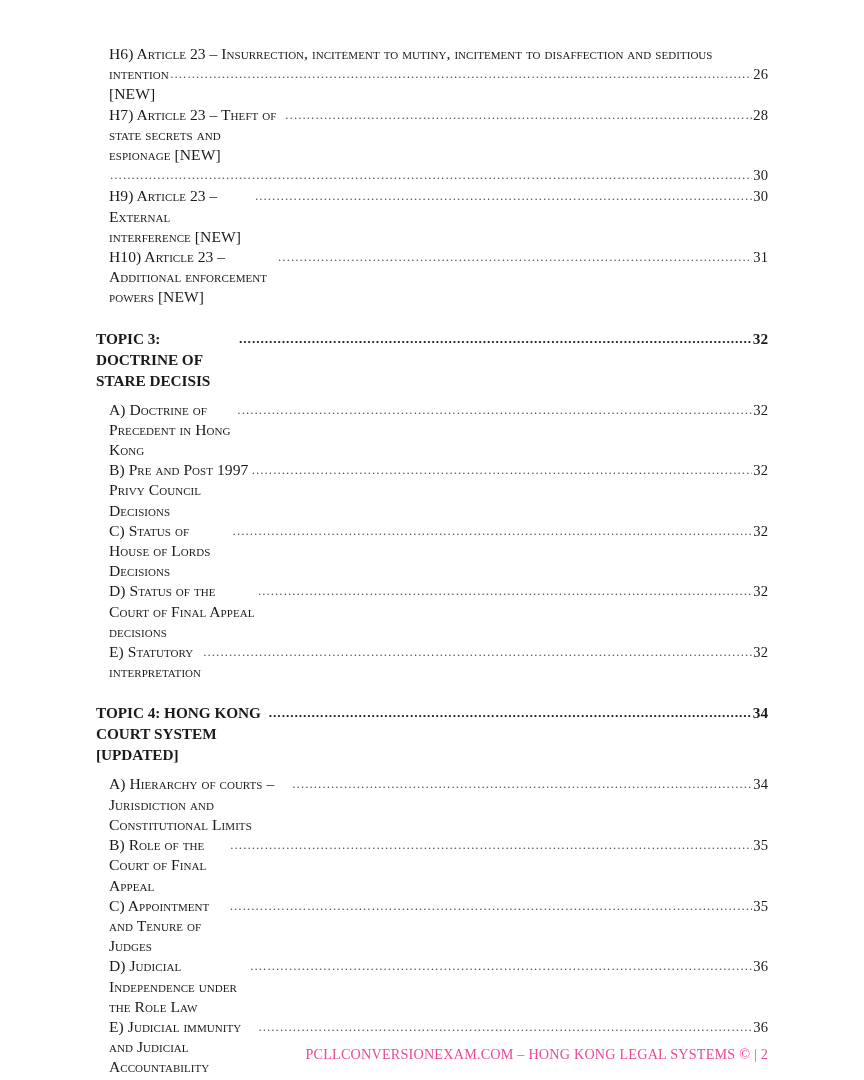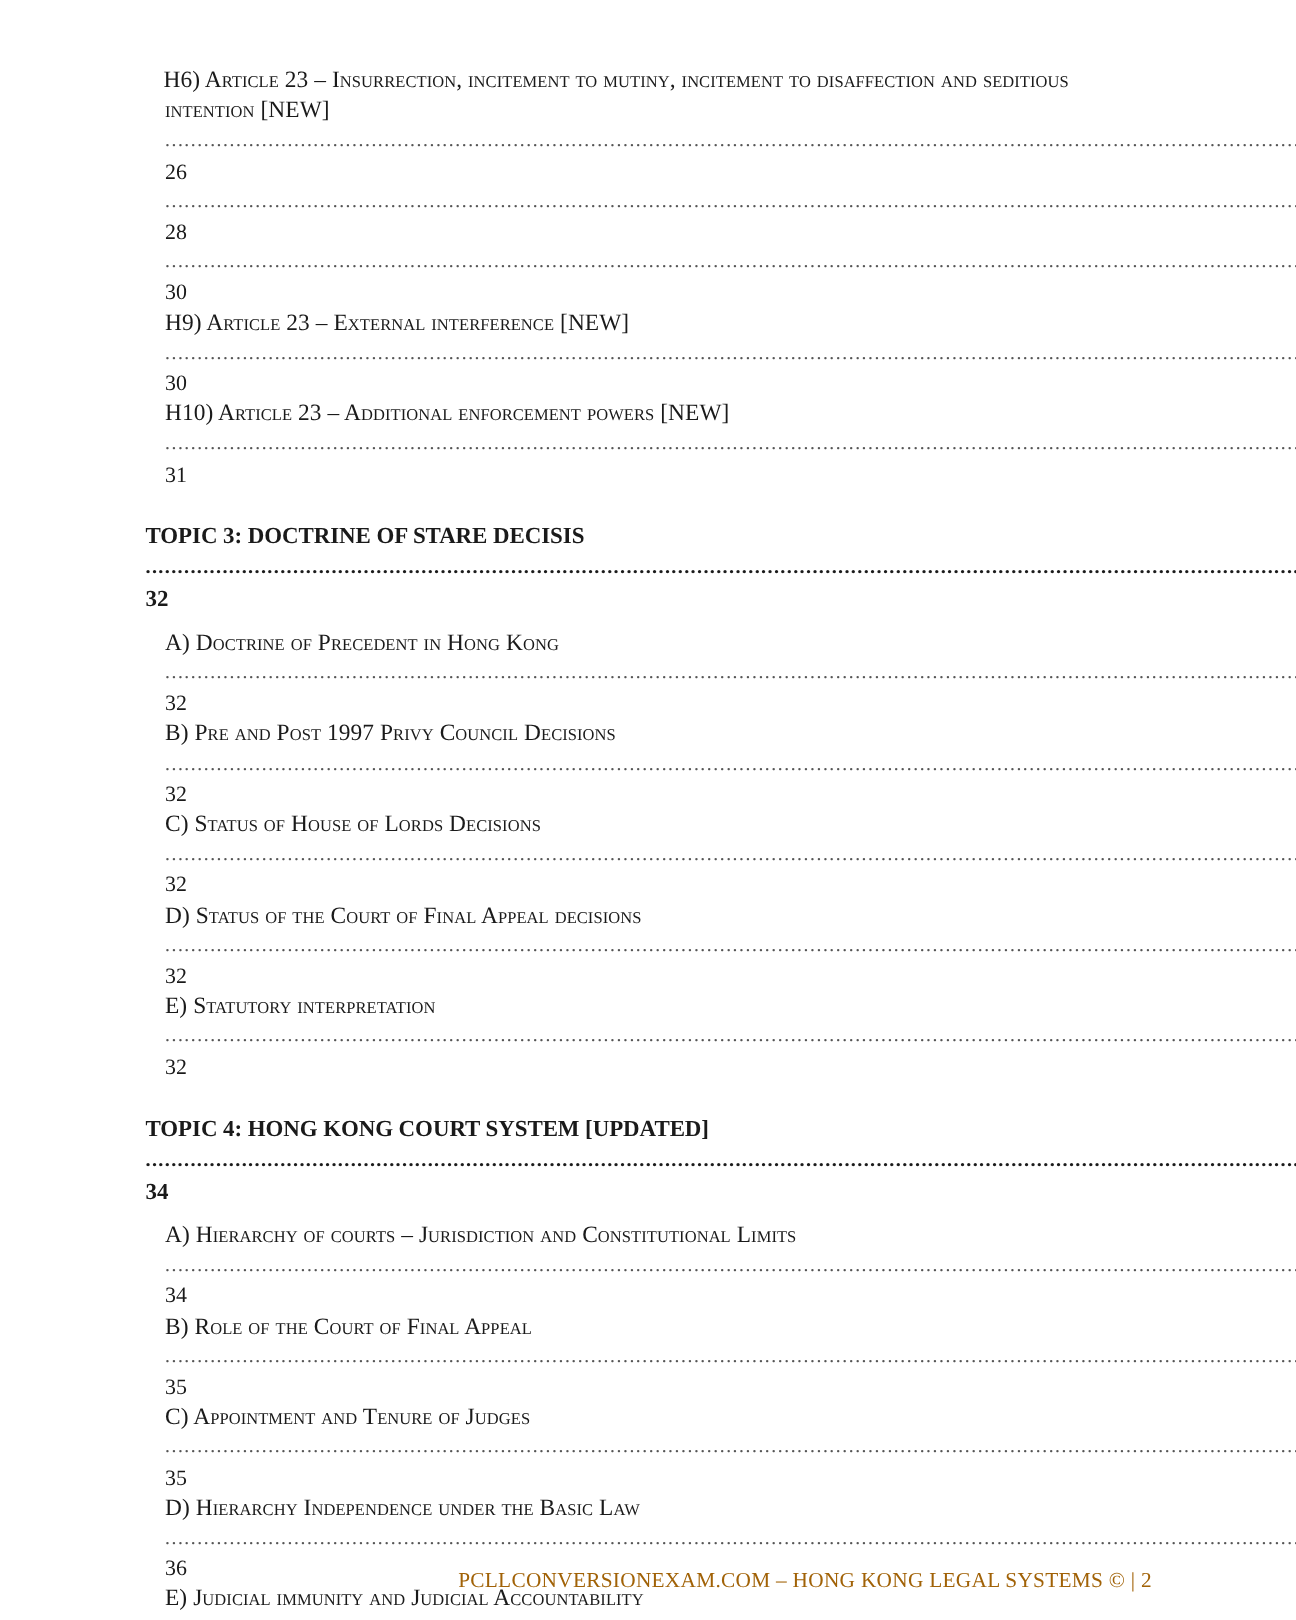--- a/index.html
+++ b/index.html
@@ -35,21 +35,20 @@
     display: block;
     position: relative;
     width: 100%;
     box-sizing: border-box;
   }
   
   .entry .line {
     display: flex;
     align-items: baseline;
     width: 100%;
-    flex-direction: column;
   }
   .entry .label {
     white-space: normal;
   }
   .entry .leader {
     flex: 1 1 auto;
     min-width: 6px;
     overflow: hidden;
     white-space: nowrap;
     margin: 0 1px;
@@ -106,40 +105,41 @@
   
   #footer {
     position: absolute;
     left: 96px;
     top: 1046px;
     width: 672px;
     text-align: right;
     font-size: 14.2px;
     font-variant: small-caps;
     letter-spacing: 0.2px;
-    color: #a16207;
+    color: #ec4899;
     white-space: nowrap;
   }
 </style>
 </head>
 <body>
 
 <div id="page">
 
   <div id="toc">
       <div class="entry sub wrap">
         <div class="firstline">H6) Article 23 – Insurrection, incitement to mutiny, incitement to disaffection and seditious</div>
         <div class="line">
           <span class="label">intention <span class="tag">[NEW]</span></span>
           <span class="leader" aria-hidden="true"></span>
           <span class="pageno">26</span>
         </div>
       </div>
       <div class="entry sub">
         <div class="line">
+          <span class="label">H7) Article 23 – Theft of state secrets and espionage <span class="tag">[NEW]</span></span>
           <span class="leader" aria-hidden="true"></span>
           <span class="pageno">28</span>
         </div>
       </div>
       <div class="entry sub">
         <div class="line">
           <span class="leader" aria-hidden="true"></span>
           <span class="pageno">30</span>
         </div>
       </div>
@@ -222,21 +222,21 @@
       </div>
       <div class="entry sub">
         <div class="line">
           <span class="label">C) Appointment and Tenure of Judges</span>
           <span class="leader" aria-hidden="true"></span>
           <span class="pageno">35</span>
         </div>
       </div>
       <div class="entry sub">
         <div class="line">
-          <span class="label">D) Hierarchy Independence under the Basic Law</span>
+          <span class="label">D) Judicial Independence under the Role Law</span>
           <span class="leader" aria-hidden="true"></span>
           <span class="pageno">36</span>
         </div>
       </div>
       <div class="entry sub">
         <div class="line">
           <span class="label">E) Judicial immunity and Judicial Accountability</span>
           <span class="leader" aria-hidden="true"></span>
           <span class="pageno">36</span>
         </div>

